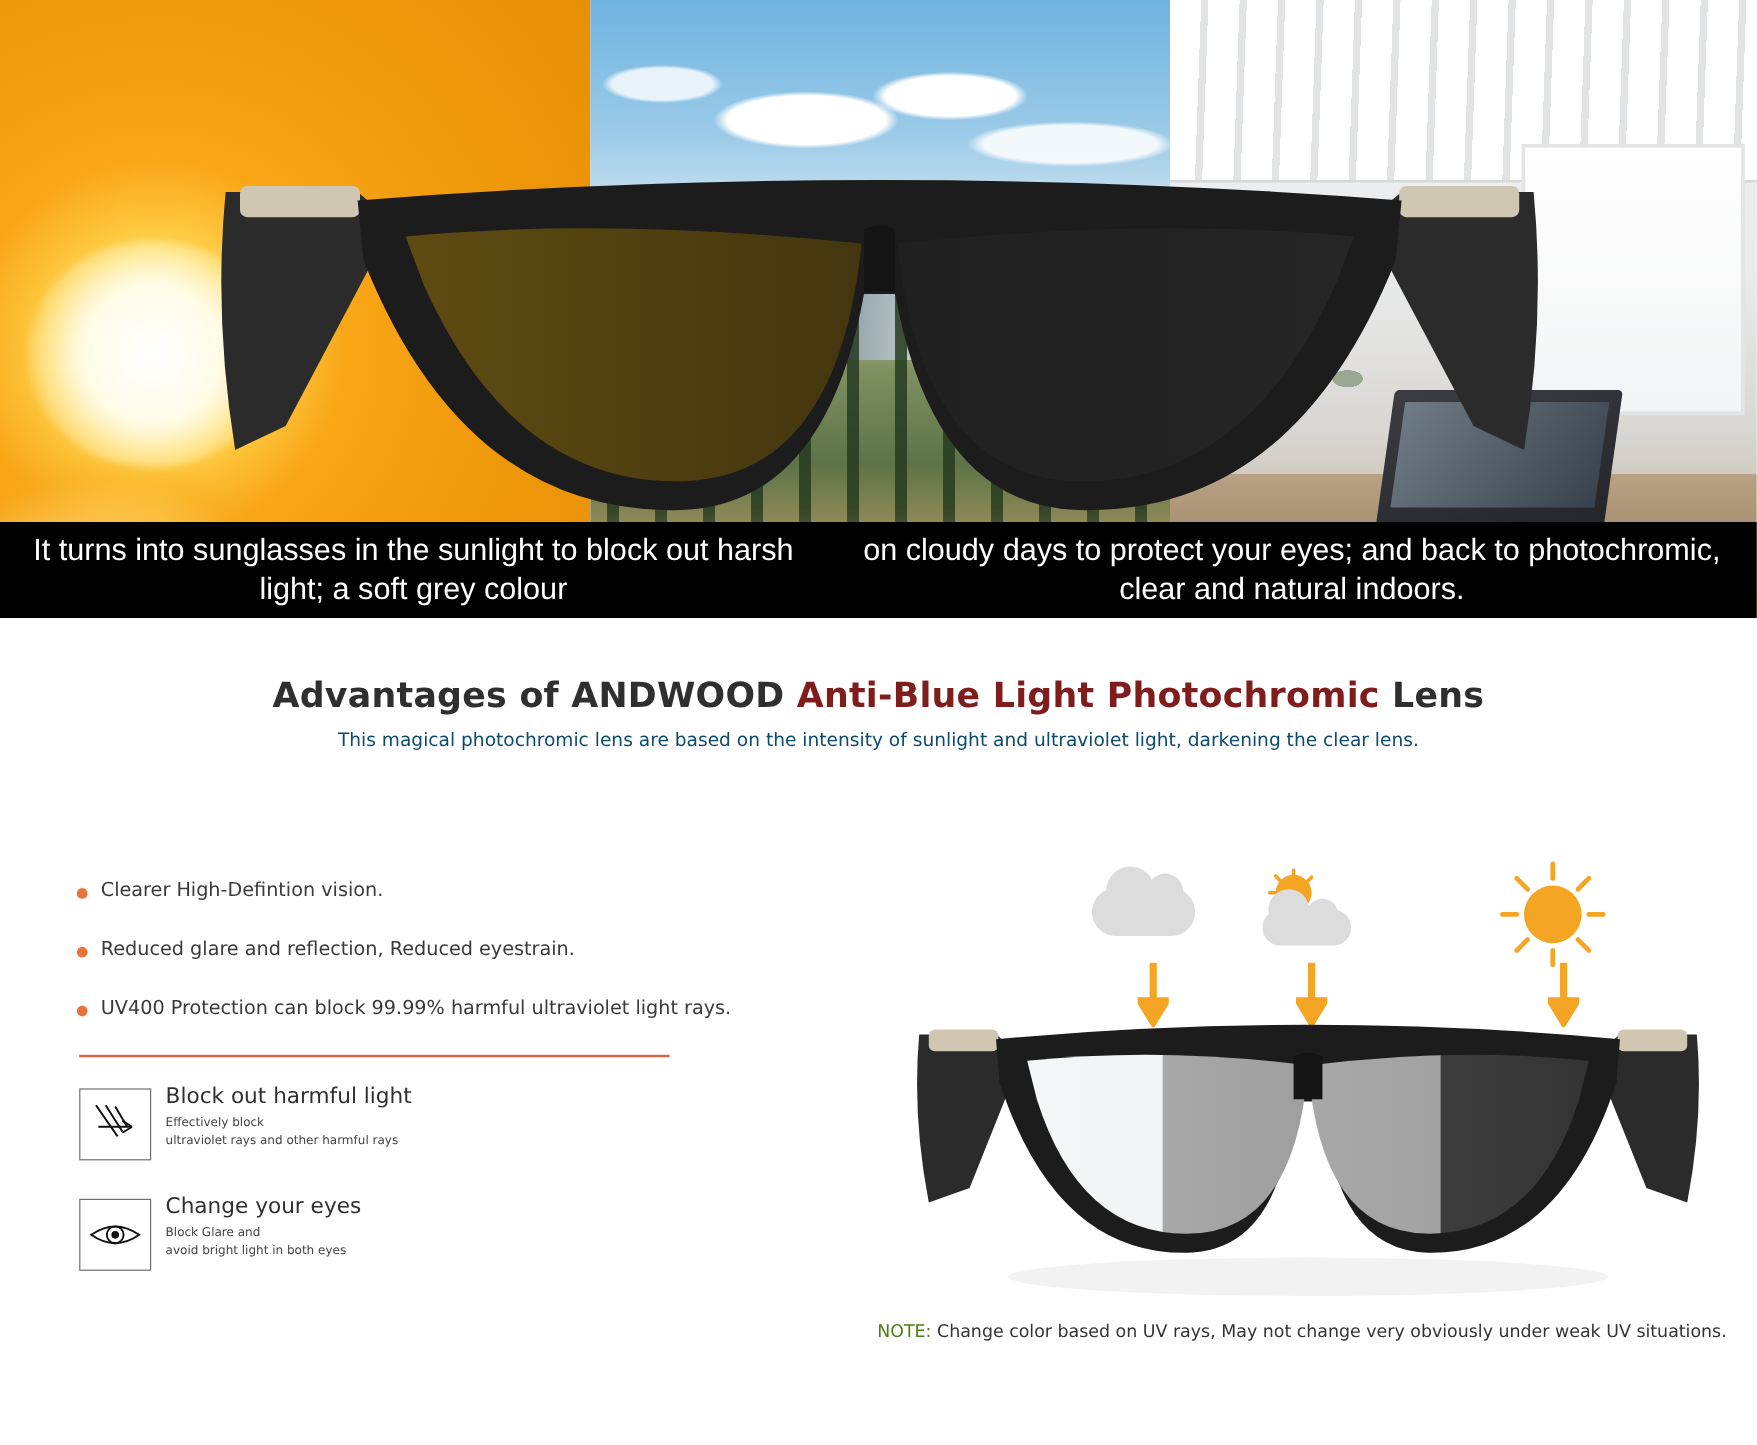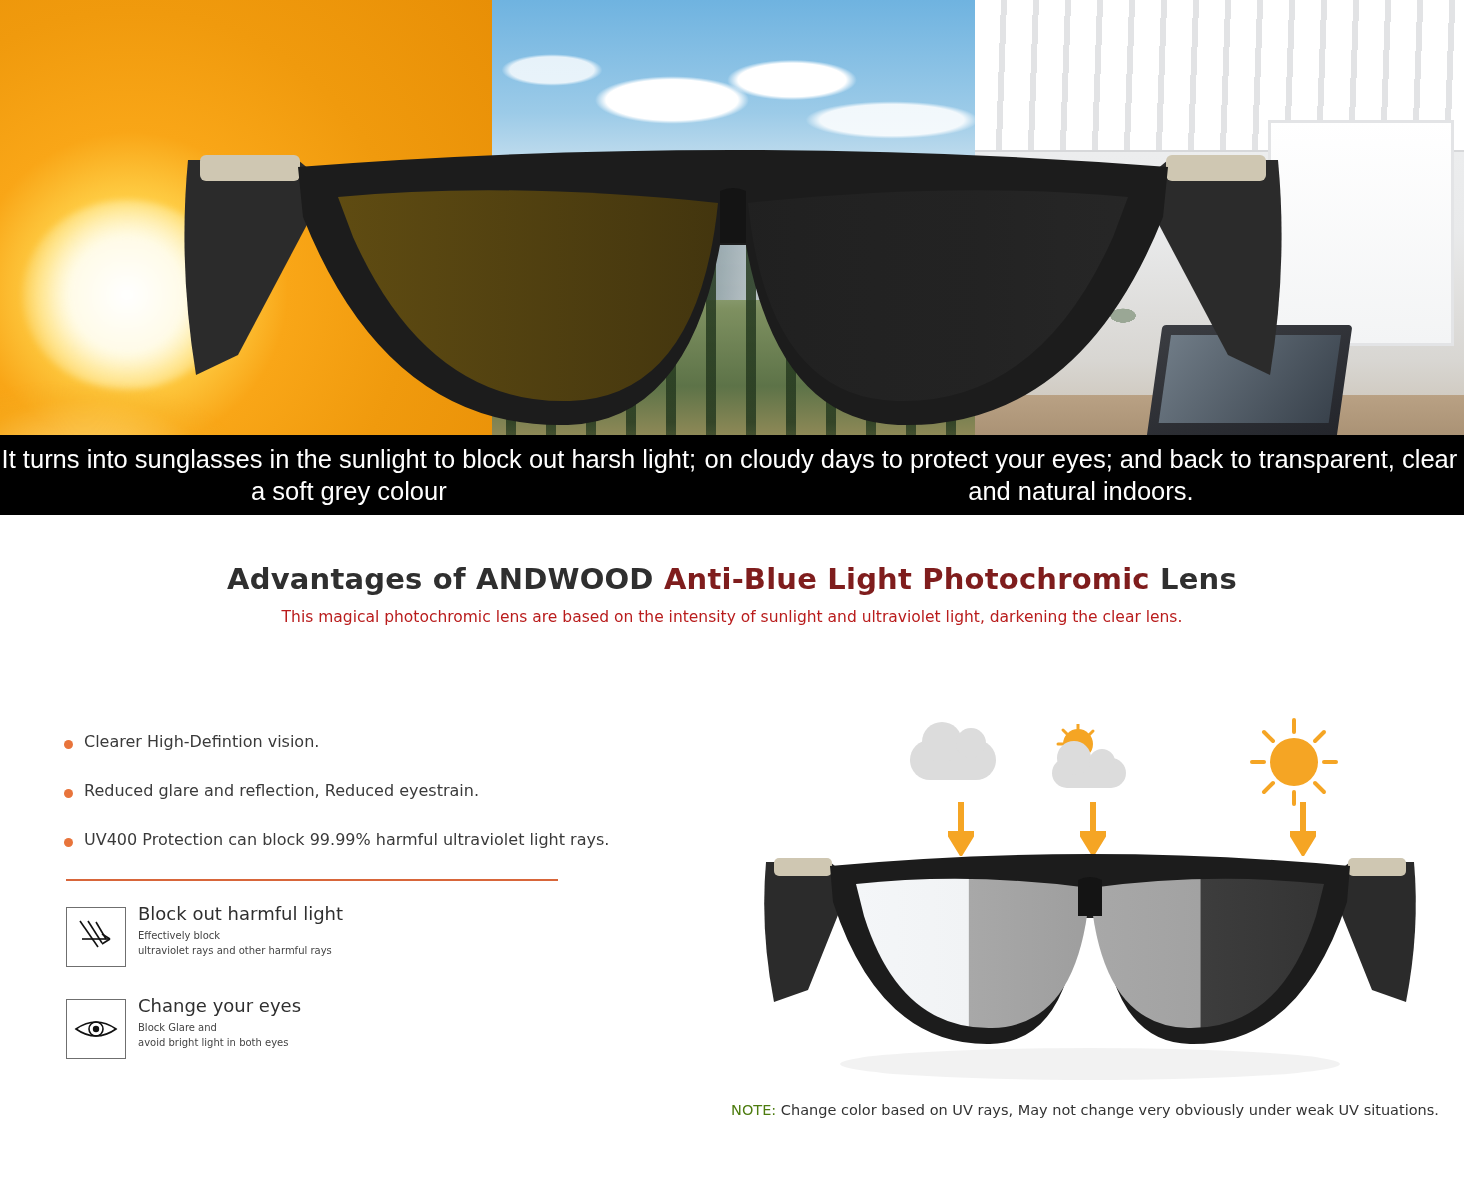--- a/index.html
+++ b/index.html
@@ -157,21 +157,21 @@
     font-size: 29px;
     font-weight: bold;
     color: #2f2f2f;
     letter-spacing: .2px;
   }
   .headline .accent { color: #7f1d1d; font-weight: bold; }
   .subhead {
     text-align: center;
     margin-top: 12px;
     font-size: 15.5px;
-    color: #b91c1c;
+    color: #0c4a6e;
   }
 
   .left-col {
     position: absolute;
     left: 62px;
     top: 170px;
     width: 600px;
   }
   .bullet {
     display: flex;
@@ -300,21 +300,21 @@
     <path d="M120,42 Q555,8 990,42 L985,92 Q900,305 720,300 Q600,296 568,120 L542,120 Q510,296 390,300 Q210,305 125,92 Z" fill="#1c1c1c"></path>
 
     <path d="M160,72 Q330,56 540,78 Q520,272 392,276 Q250,280 175,112 Z" fill="url(#heroLensL)"></path>
     <path d="M950,72 Q780,56 570,78 Q590,272 718,276 Q860,280 935,112 Z" fill="url(#heroLensR)"></path>
 
     <path d="M542,66 Q555,60 568,66 L568,118 L542,118 Z" fill="#141414"></path>
   </svg>
 
   <div class="hero-caption">
     <div>It turns into sunglasses in the sunlight to block out harsh light; a soft grey colour</div>
-    <div>on cloudy days to protect your eyes; and back to transparent, clear and natural indoors.</div>
+    <div>on cloudy days to protect your eyes; and back to photochromic, clear and natural indoors.</div>
   </div>
 </div>
 
 <div class="section">
 
   <div class="headline">
     <span>Advantages of ANDWOOD </span><span class="accent">Anti-Blue Light Photochromic</span><span> Lens</span>
   </div>
   <div class="subhead">This magical photochromic lens are based on the intensity of sunlight and ultraviolet light, darkening the clear lens.</div>
 

